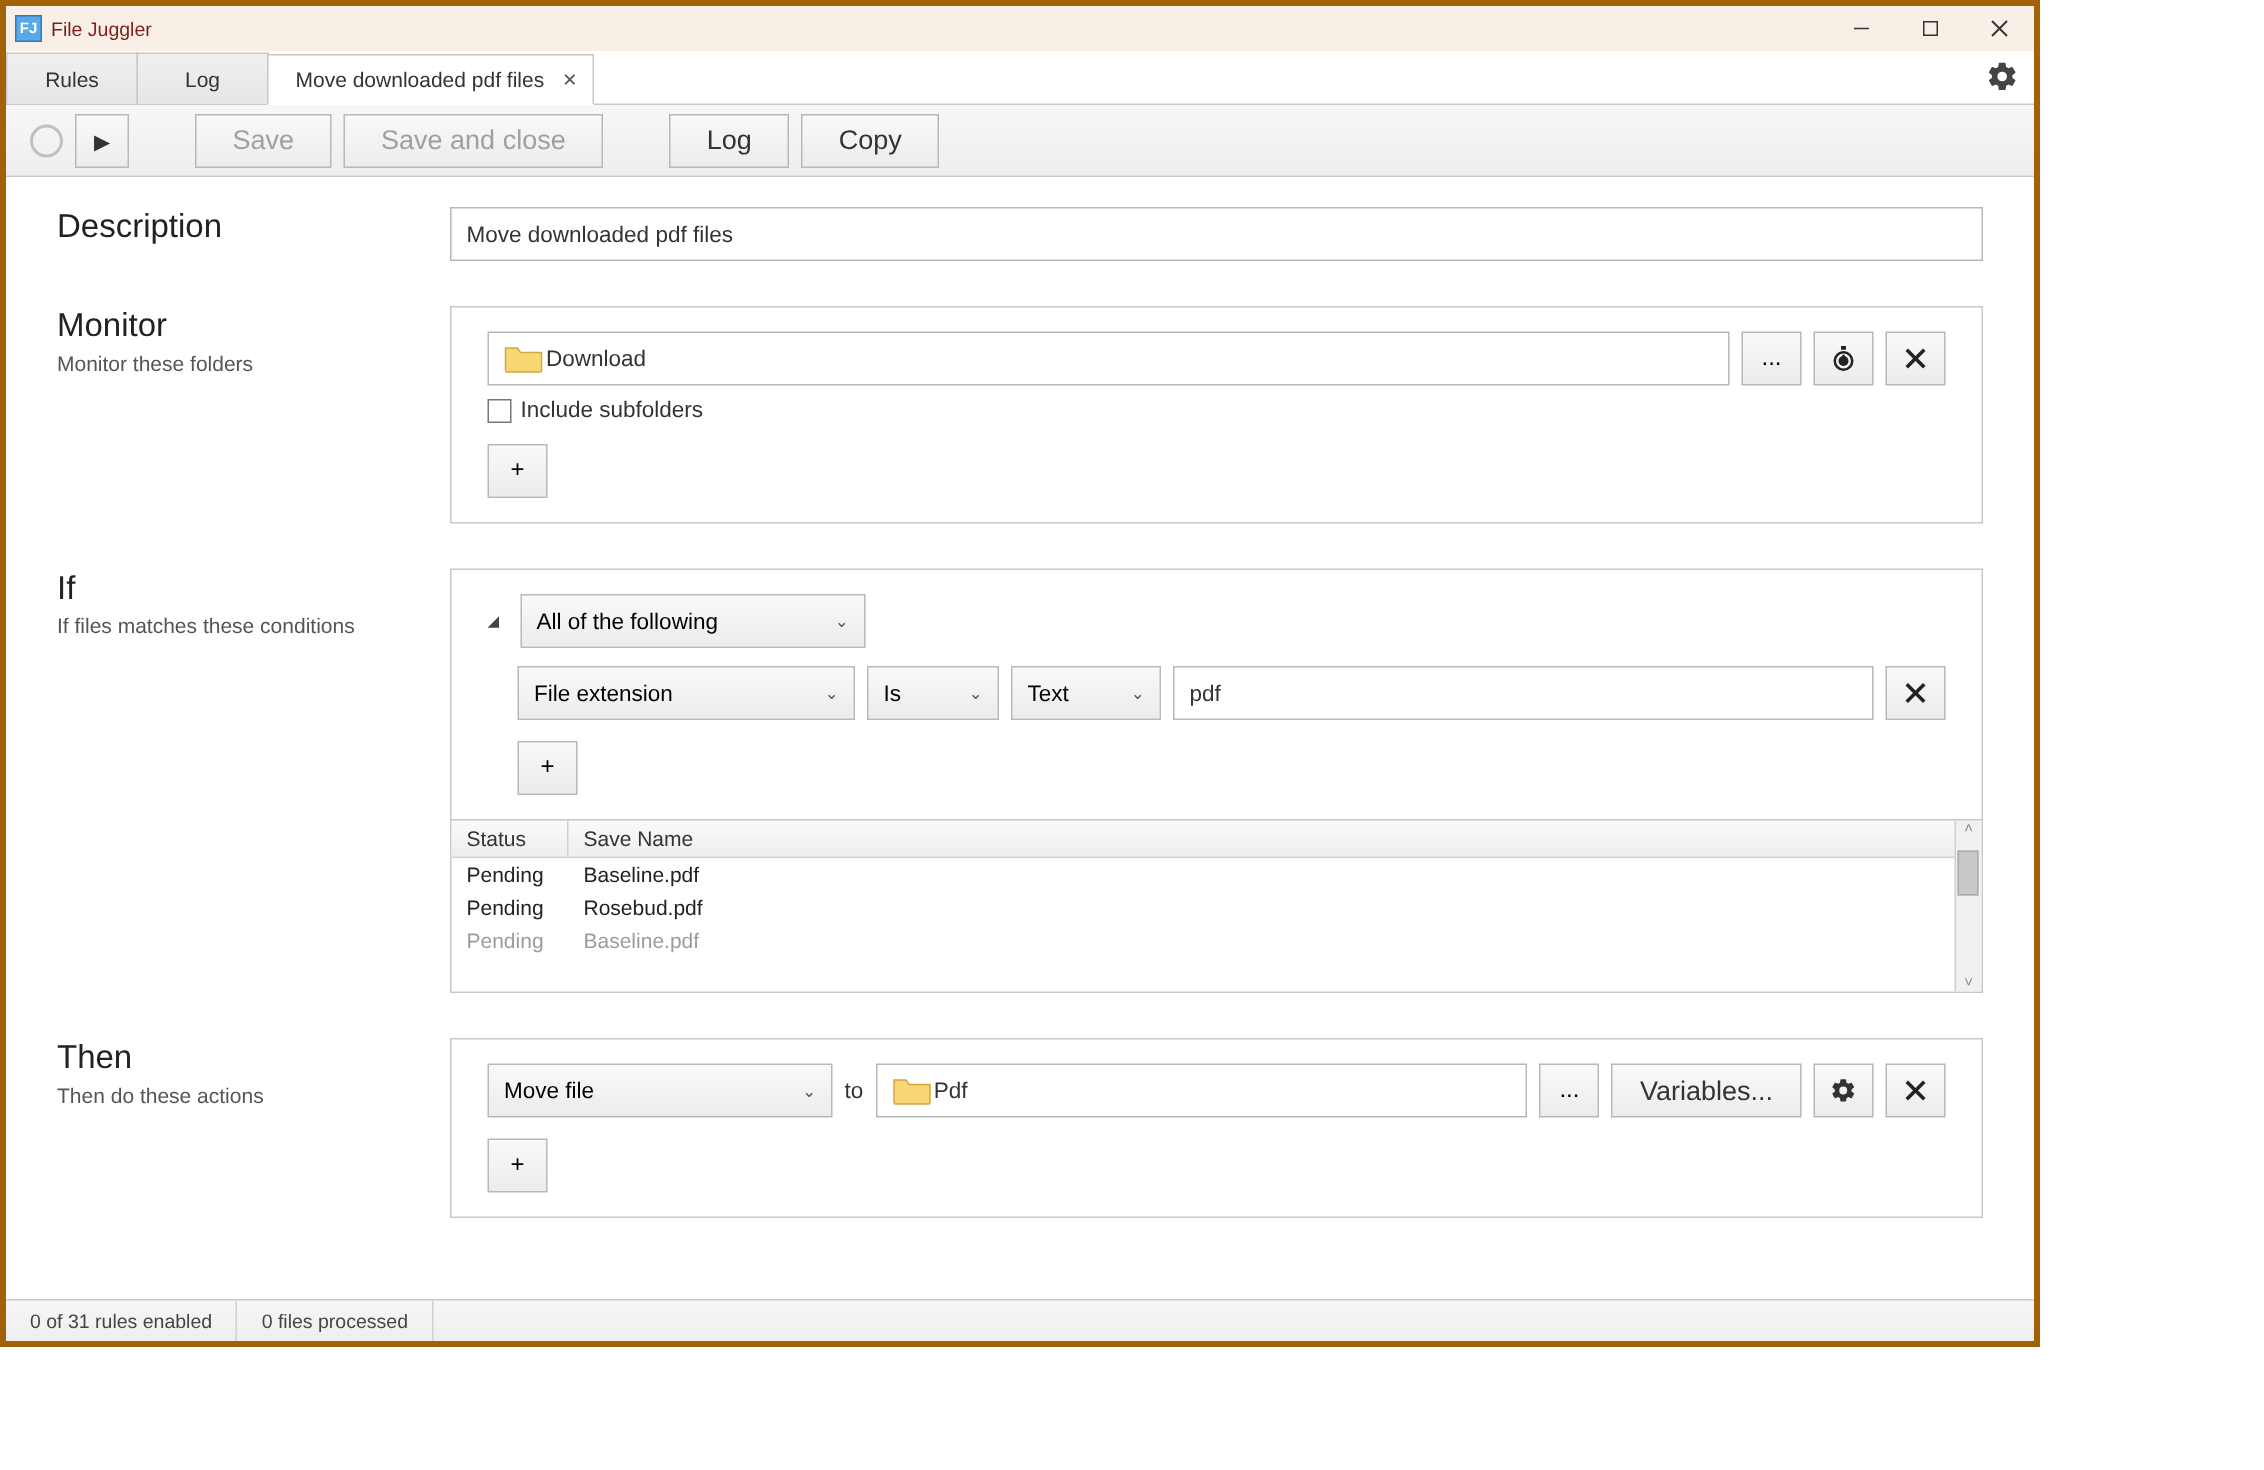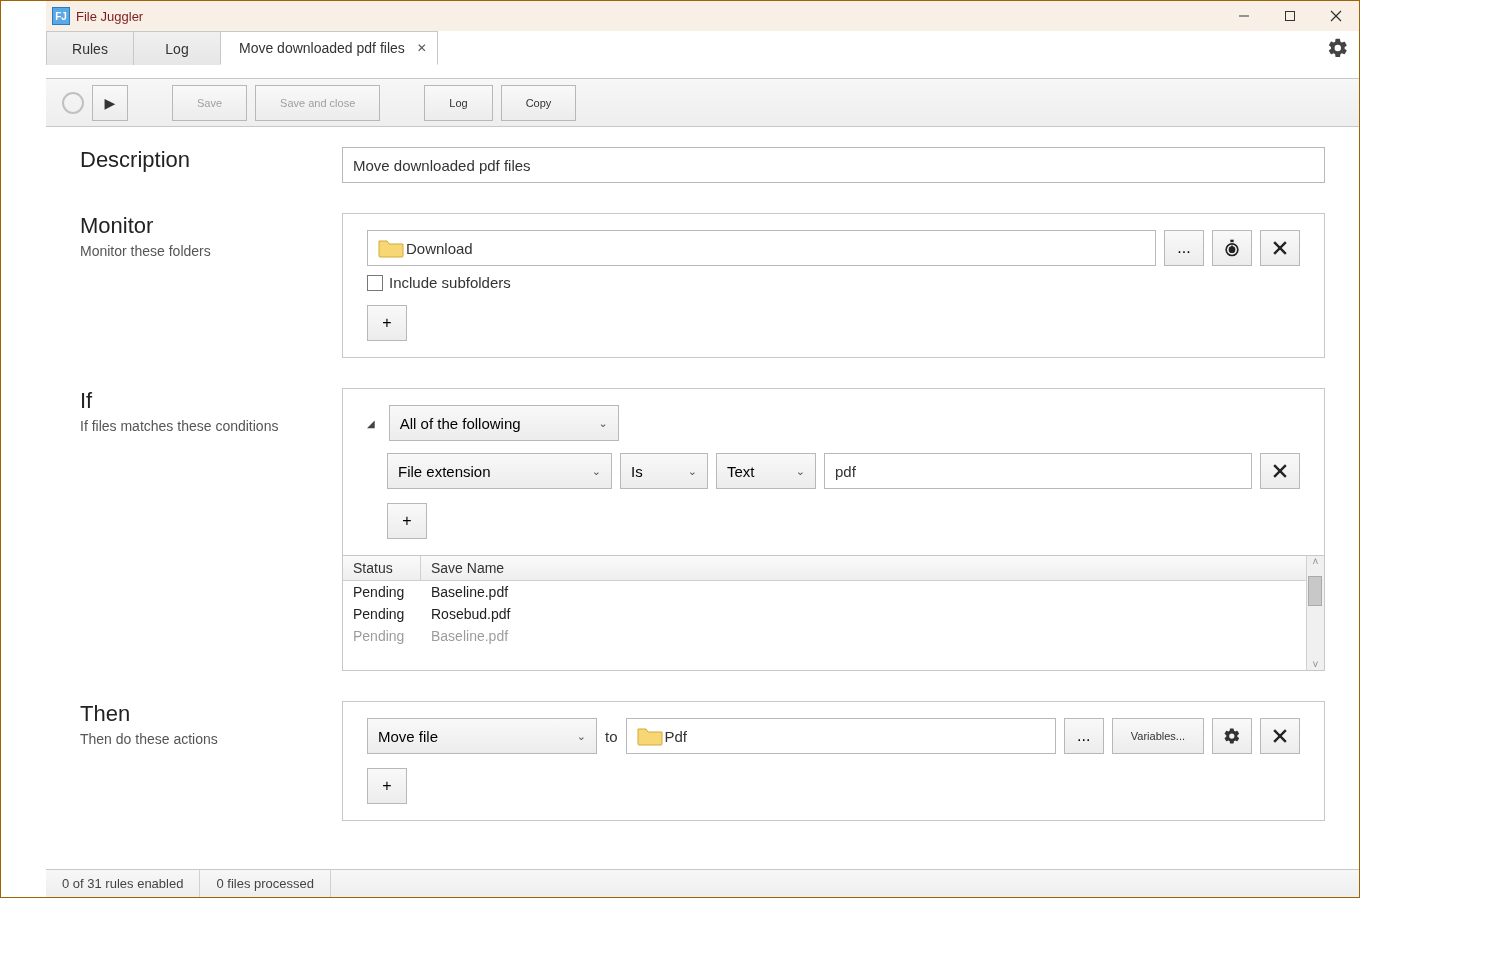--- a/index.html
+++ b/index.html
@@ -1,36 +1,36 @@
 <!DOCTYPE html>
 <html><head>
 <meta charset="utf-8">
 <style>
   * { box-sizing: border-box; margin: 0; padding: 0; font-family: "Segoe UI", Arial, sans-serif; }
   html, body { height: 100%; background: #fff; }
-  .window { width: 1360px; height: 898px; border: 1px solid #a16207; background: #fff; display: flex; flex-direction: column; position: relative; padding-left: 45px; }
+  .window { width: 1360px; height: 898px; border: 4px solid #a16207; background: #fff; display: flex; flex-direction: column; position: relative; }
 
   
   .titlebar { height: 30px; background: #f8f0e6; display: flex; align-items: center; padding-left: 6px; }
   .titlebar .app-icon { width: 18px; height: 18px; background: #5aa9e6; border: 1px solid #2a7bc0; display: flex; align-items: center; justify-content: center; font-size: 10px; color: #fff; font-weight: bold; margin-right: 6px; }
   .titlebar .title { font-size: 13px; color: #7f1d1d; }
   .titlebar .win-controls { margin-left: auto; display: flex; }
   .titlebar .win-btn { width: 46px; height: 30px; display: flex; align-items: center; justify-content: center; font-size: 14px; cursor: pointer; }
 
   
-  .tabstrip { height: 48px; background: linear-gradient(#fff,#fff); border-bottom: 1px solid #c8c8c8; display: flex; position: relative; }
+  .tabstrip { height: 36px; background: linear-gradient(#fff,#fff); border-bottom: 1px solid #c8c8c8; display: flex; align-items: flex-end; position: relative; }
   .tab { height: 34px; min-width: 88px; padding: 0 18px; display: flex; align-items: center; justify-content: center; border: 1px solid #c8c8c8; border-bottom: none; background: linear-gradient(#f0f0f0,#e6e6e6); font-size: 14px; color: #333; margin-right: -1px; cursor: pointer; }
   .tab.active { background: #fff; position: relative; z-index: 2; border-bottom: 1px solid #fff; margin-bottom: -1px; padding-right: 10px; }
   .tab .tab-close { margin-left: 12px; font-size: 12px; color: #555; }
   .gear-right { position: absolute; right: 10px; top: 6px; font-size: 20px; color: #444; cursor: pointer; }
 
   
   .toolbar { height: 48px; border-bottom: 1px solid #c8c8c8; background: linear-gradient(#f7f7f7,#eee); display: flex; align-items: center; padding: 0 16px; gap: 8px; }
   .status-dot { width: 22px; height: 22px; border: 2px solid #c0c0c0; border-radius: 50%; }
-  .btn, .tbtn { border: 1px solid #b8b8b8; background: linear-gradient(#f9f9f9,#ececec); font-size: 11px; color: #333; display: flex; align-items: center; justify-content: center; cursor: pointer; }
+  .btn, .tbtn { border: 1px solid #b8b8b8; background: linear-gradient(#f9f9f9,#ececec); font-size: 18px; color: #333; display: flex; align-items: center; justify-content: center; cursor: pointer; }
   .tbtn { height: 36px; }
   .tbtn.icon { width: 36px; font-size: 14px; }
   .tbtn.wide { padding: 0 24px; }
   .tbtn.disabled { color: #a0a0a0; }
   .spacer-small { width: 28px; }
 
   
   .content { flex: 1; overflow-y: auto; padding: 20px 34px; position: relative; }
 
   .row { display: flex; margin-bottom: 30px; }

